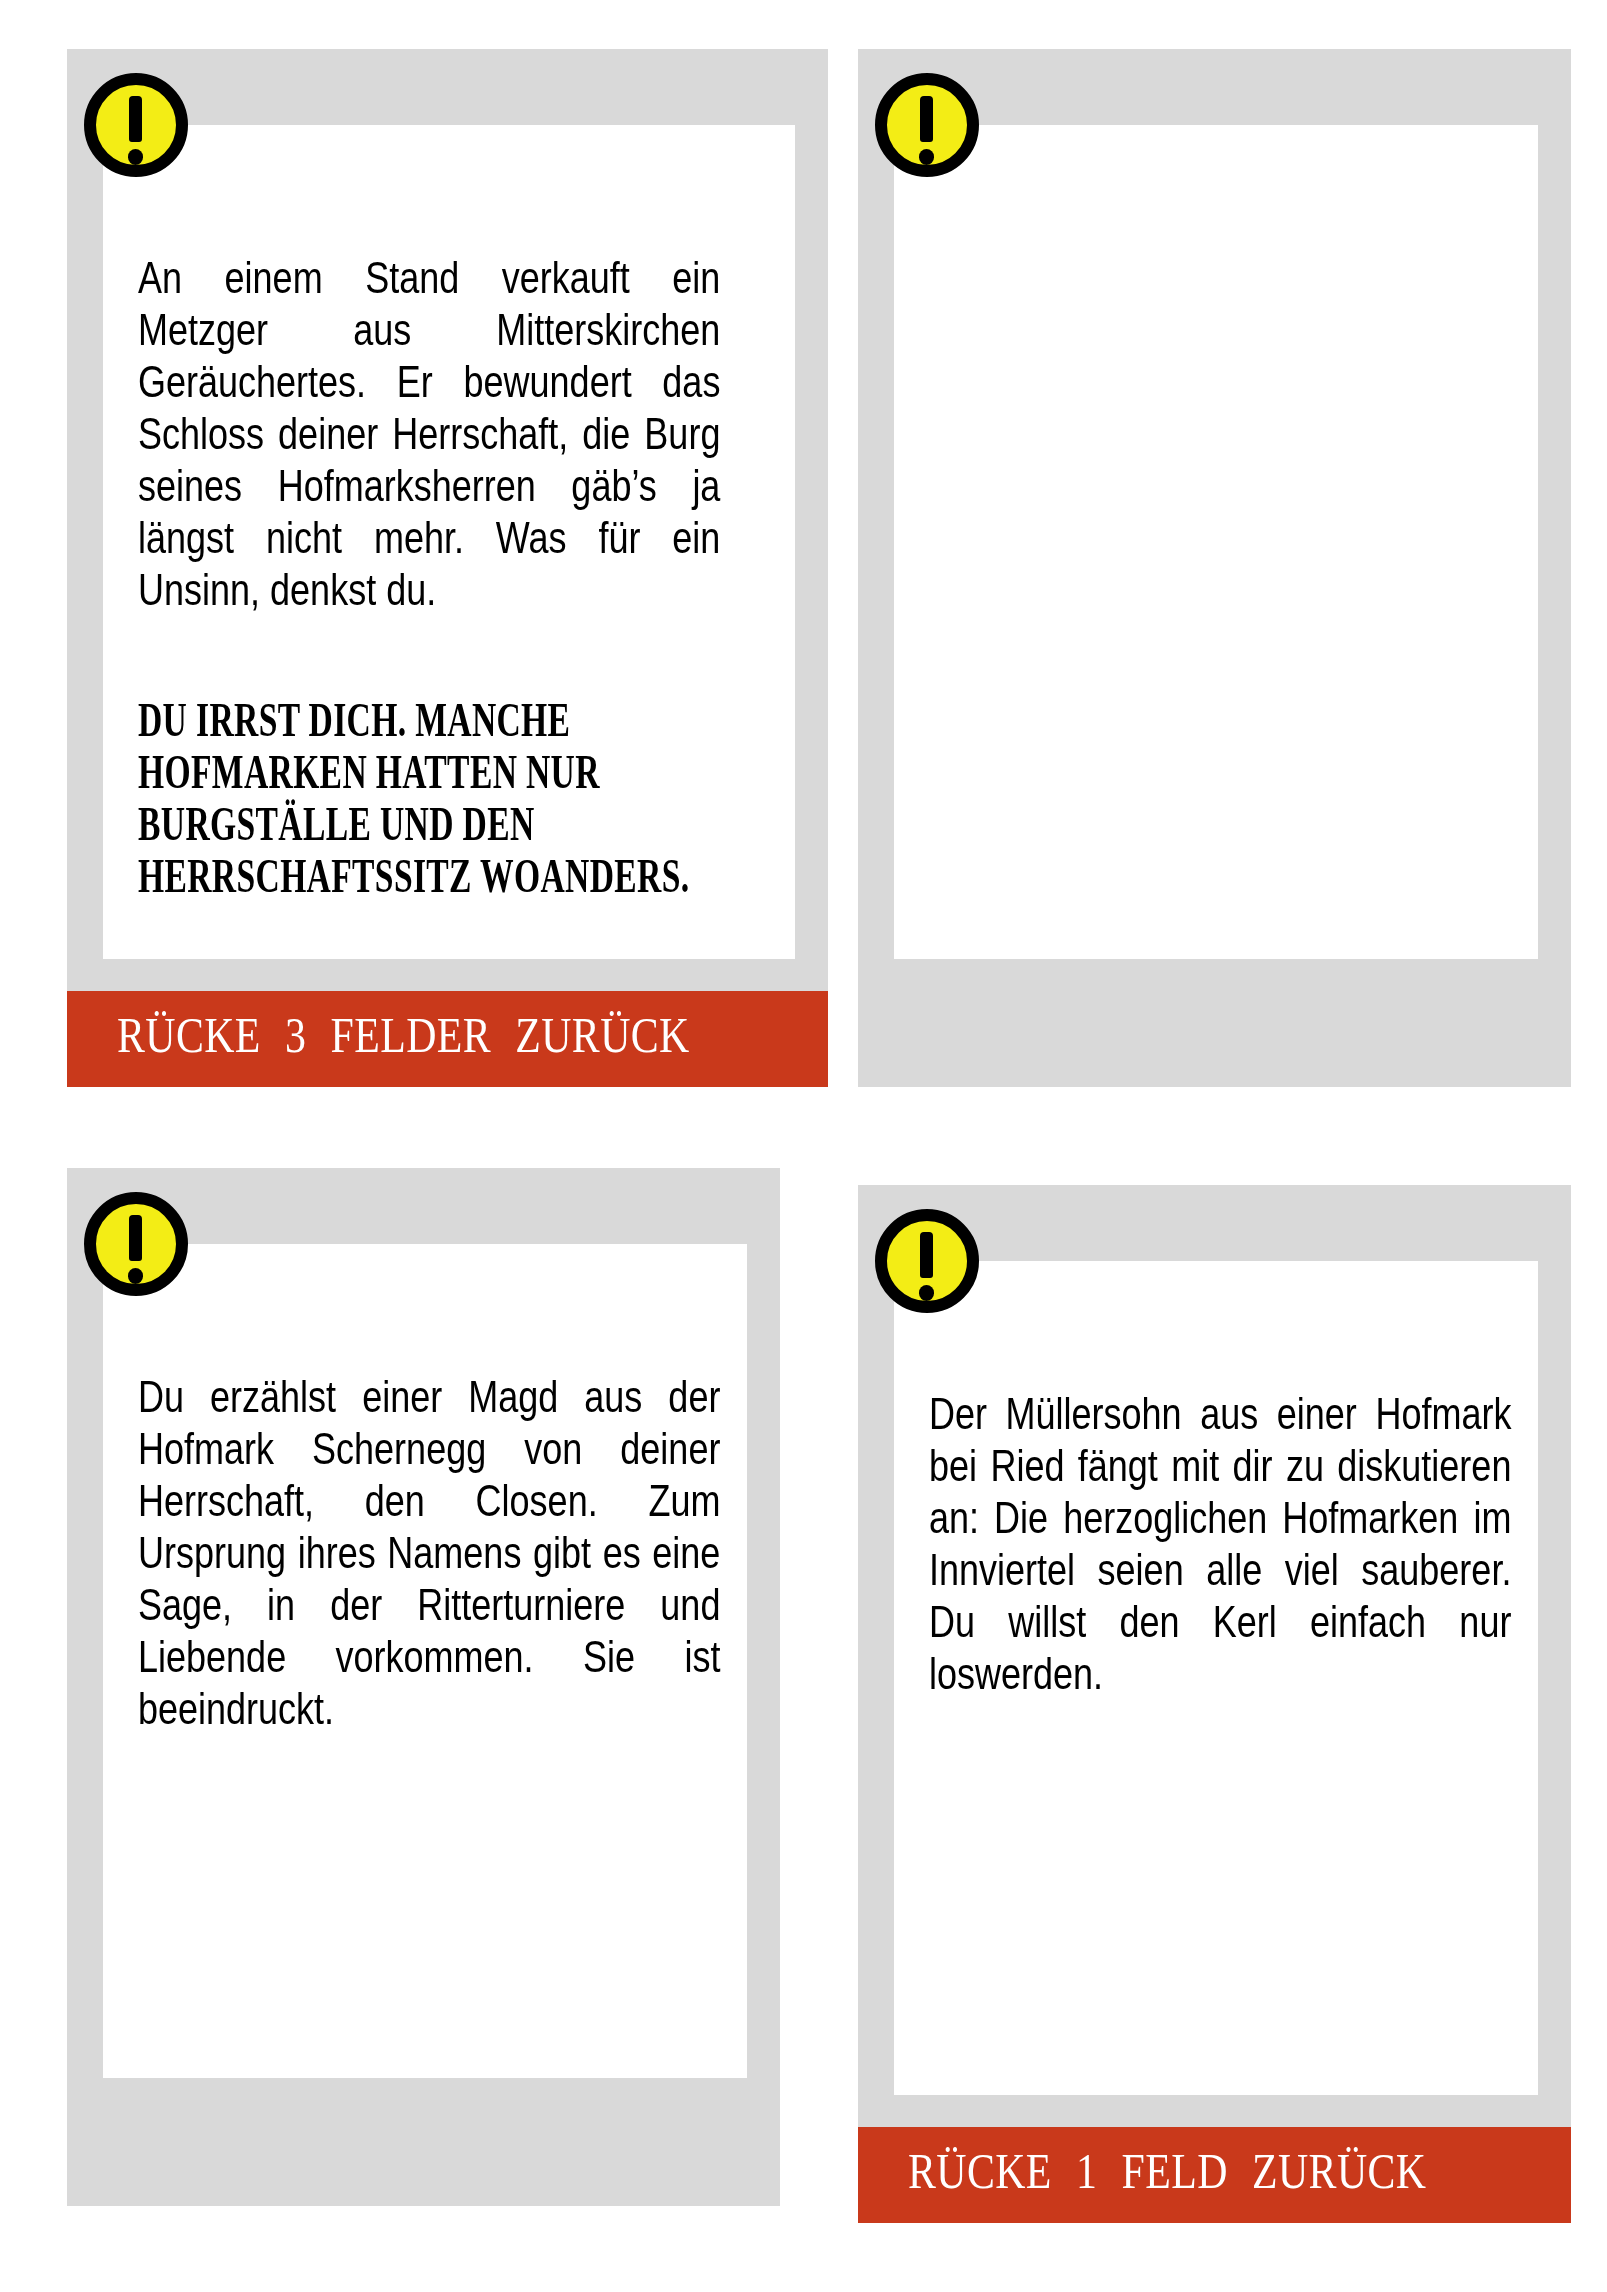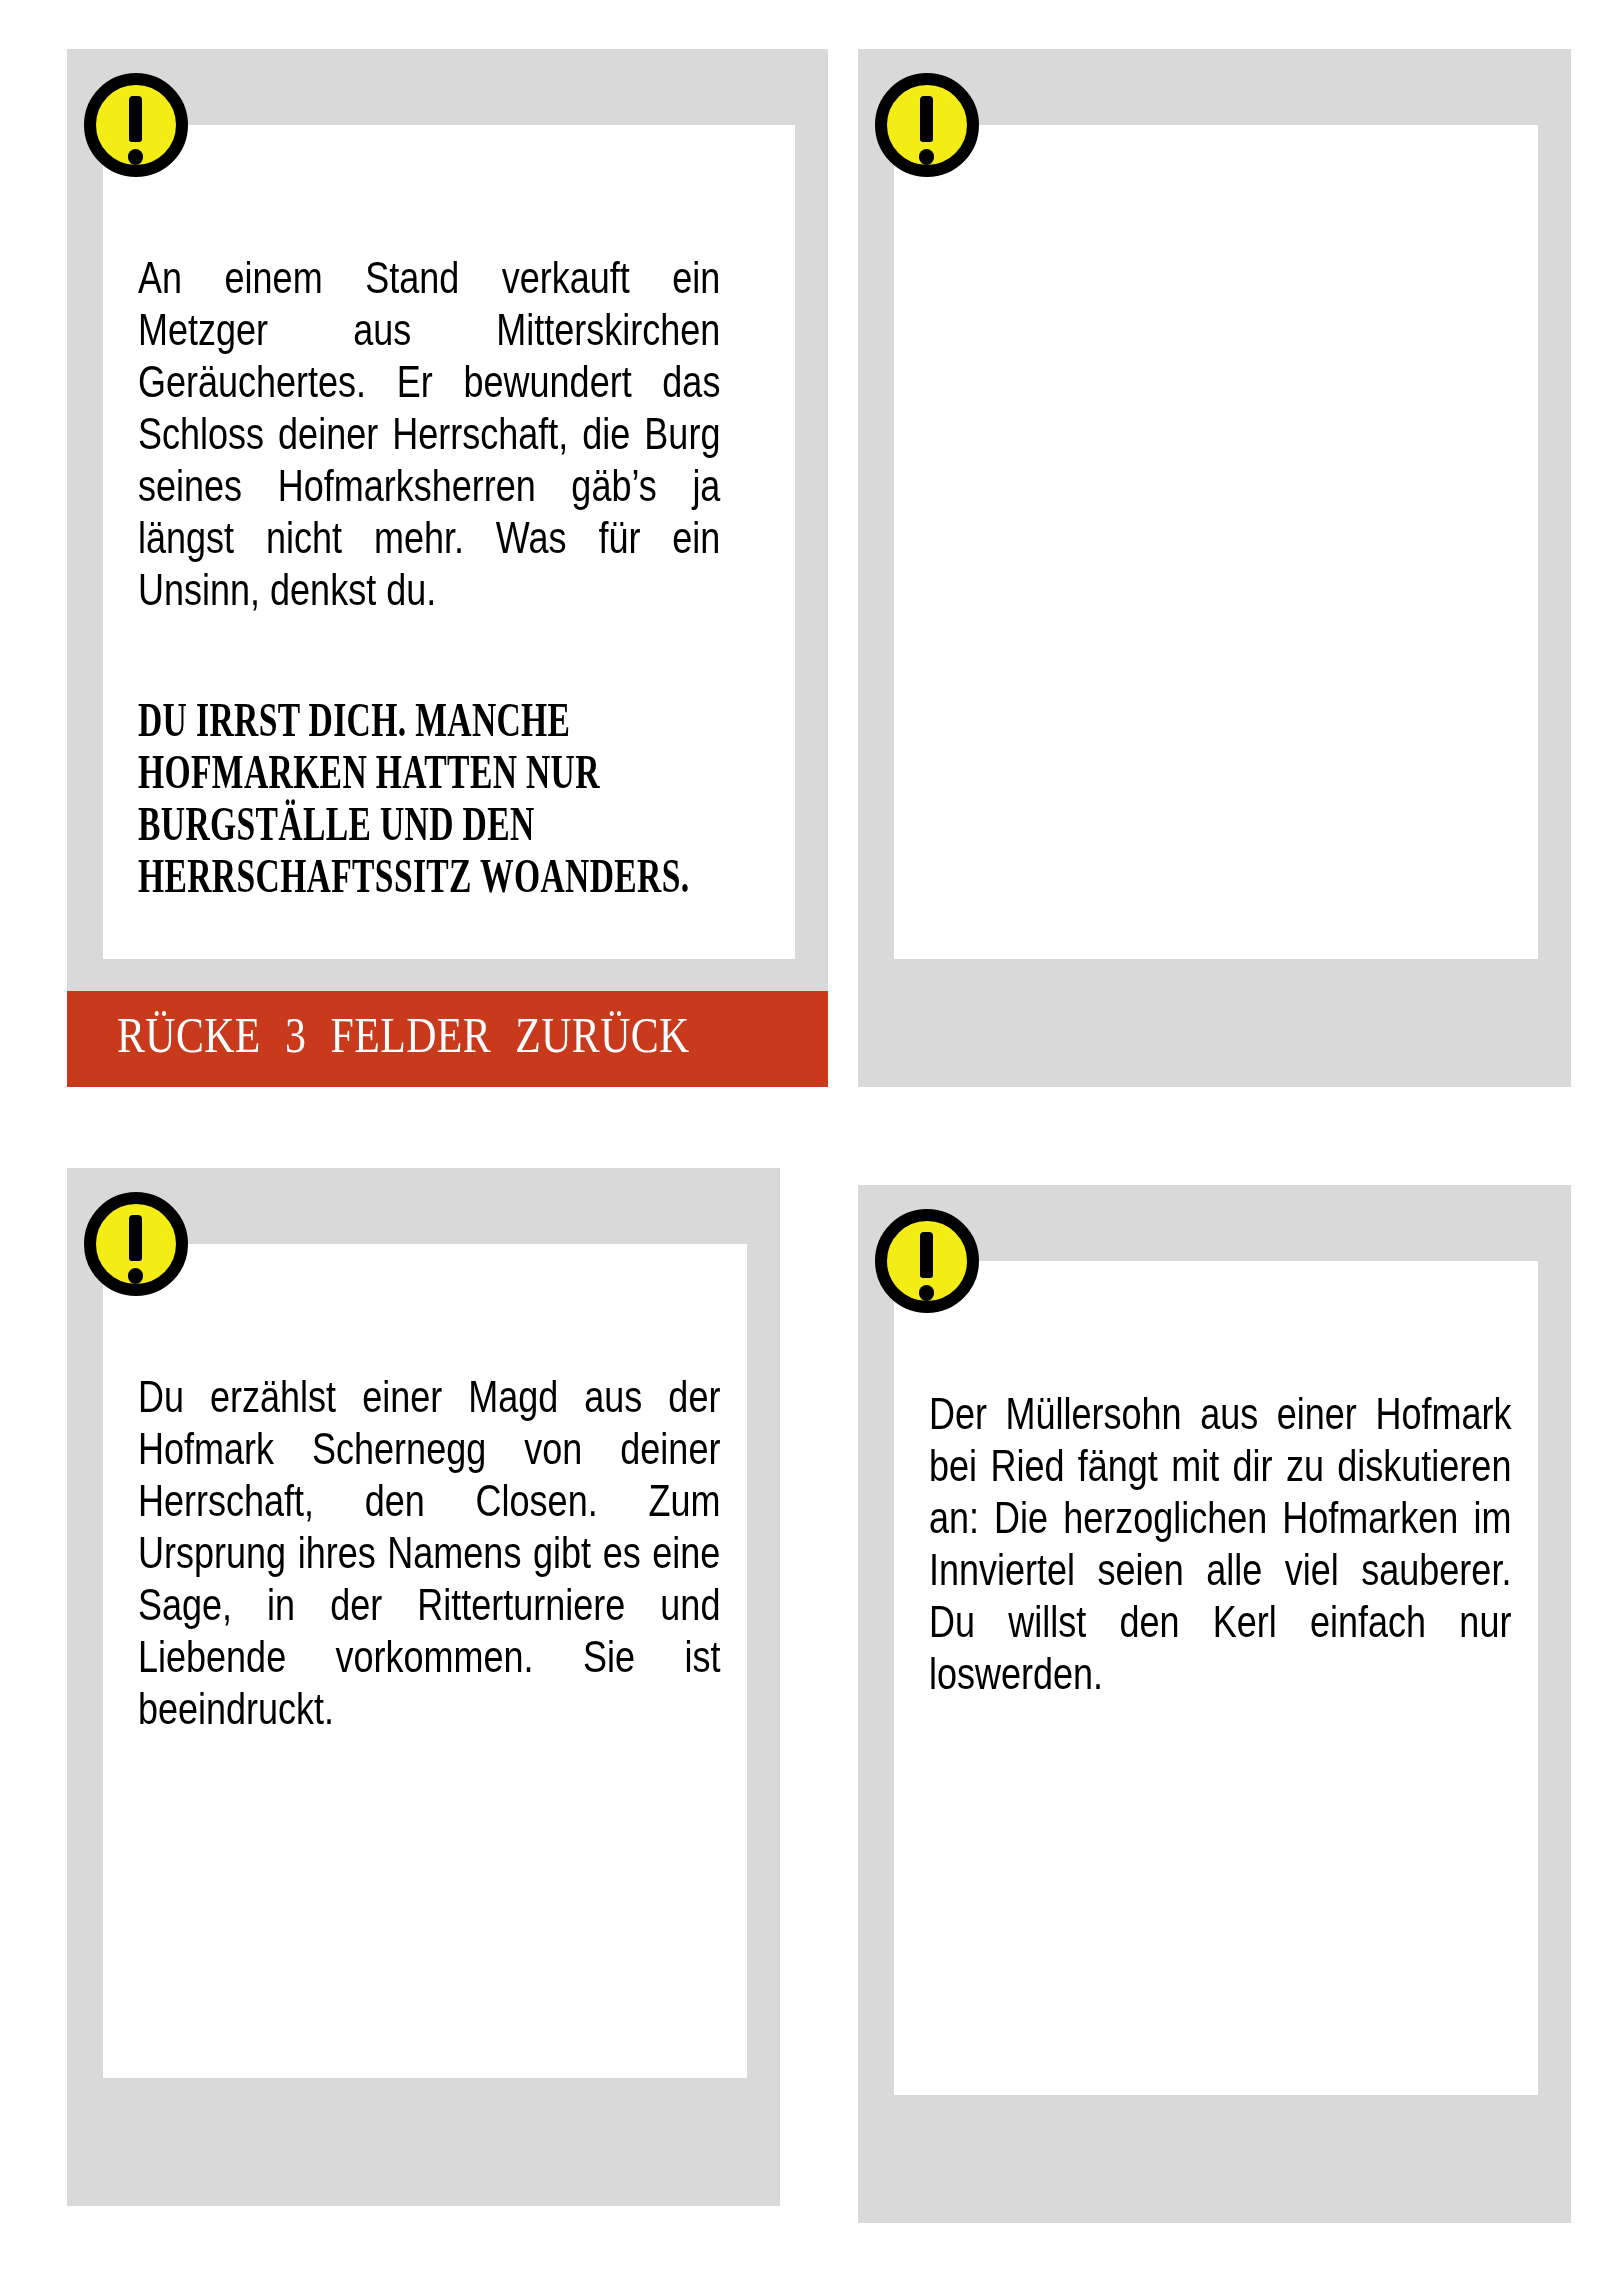--- a/index.html
+++ b/index.html
@@ -150,16 +150,19 @@
   <div class="card card-4">
     <div class="icon">
       <div class="bar"></div>
       <div class="dot"></div>
     </div>
     <div class="panel"></div>
     <div class="content">
       <p class="body-text">Der Müllersohn aus einer Hofmark bei Ried fängt mit dir zu diskutieren an: Die herzoglichen Hofmarken im Innviertel seien alle viel sauberer. Du willst den Kerl einfach nur loswerden.</p>
 
     </div>
+    <div class="banner" style="background: rgb(201, 57, 27);">
+      <span class="banner-label">RÜCKE 1 FELD ZURÜCK</span>
+    </div>
   </div>
 
 </div>
 
 
 </body></html>

